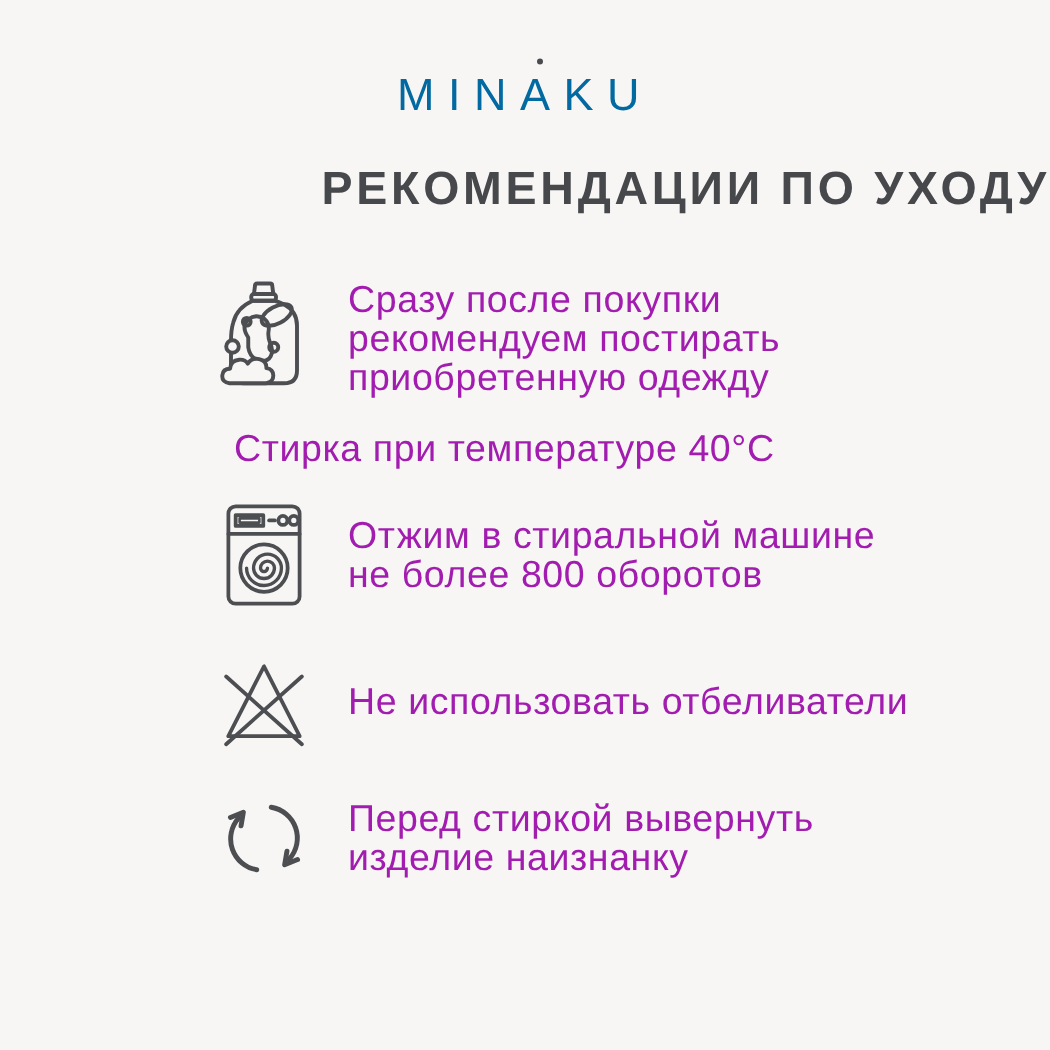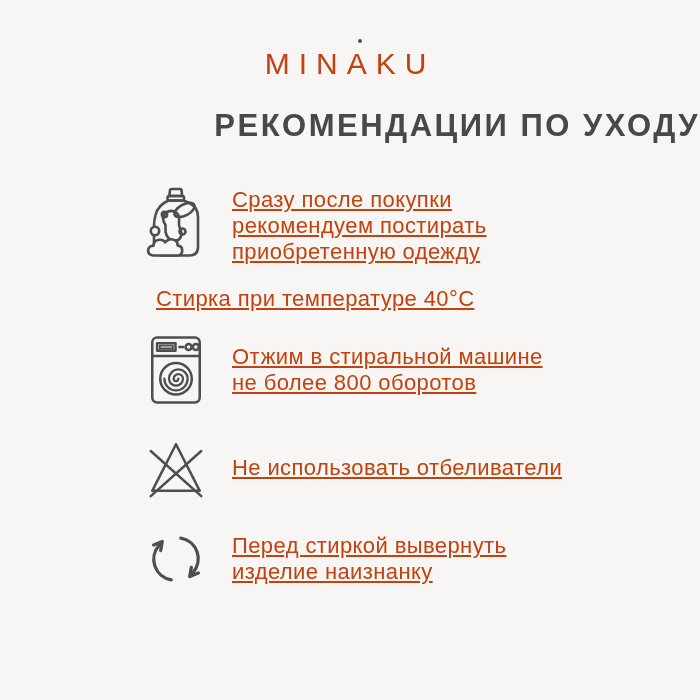--- a/index.html
+++ b/index.html
@@ -10,21 +10,21 @@
     font-family:"Liberation Sans","DejaVu Sans",sans-serif;
     overflow:hidden;
   }
   
   .brand{
     margin:46px auto 0 auto;
     text-align:center;
     font-size:30px;
     font-weight:400;
     letter-spacing:9px;
-    color:#c2410c;
+    color:#0369a1;
     line-height:1.2;
   }
   .brand .a-wrap{position:relative;display:inline-block;}
   .brand .a-dot{
     position:absolute;
     left:38%;top:-7px;
     width:4px;height:4px;border-radius:50%;
     background:#4a4b4e;
   }
   
@@ -52,26 +52,25 @@
   .care-row:nth-child(3){margin-bottom:28px;}
   .care-row:nth-child(4){margin-bottom:28px;text-align:right;}
   .icon-cell{
     flex:0 0 76px;
     display:flex;
     align-items:center;
     justify-content:center;
   }
   .text-cell{
     margin-left:18px;
-    font-size:22px;
+    font-size:25px;
     line-height:26px;
     letter-spacing:0.4px;
-    color:#c2410c;
+    color:#a21caf;
     white-space:pre-line;
-    text-decoration:underline;
   }
   .icon{stroke:#4d4e51;fill:none;stroke-linecap:round;stroke-linejoin:round;}
   .icon .bgfill{fill:#f7f6f5;}
   .icon .solidtext{
     fill:#4d4e51;stroke:none;
     font-family:"Liberation Sans","DejaVu Sans",sans-serif;
     font-weight:700;font-size:19px;
   }
 </style>
 </head>

